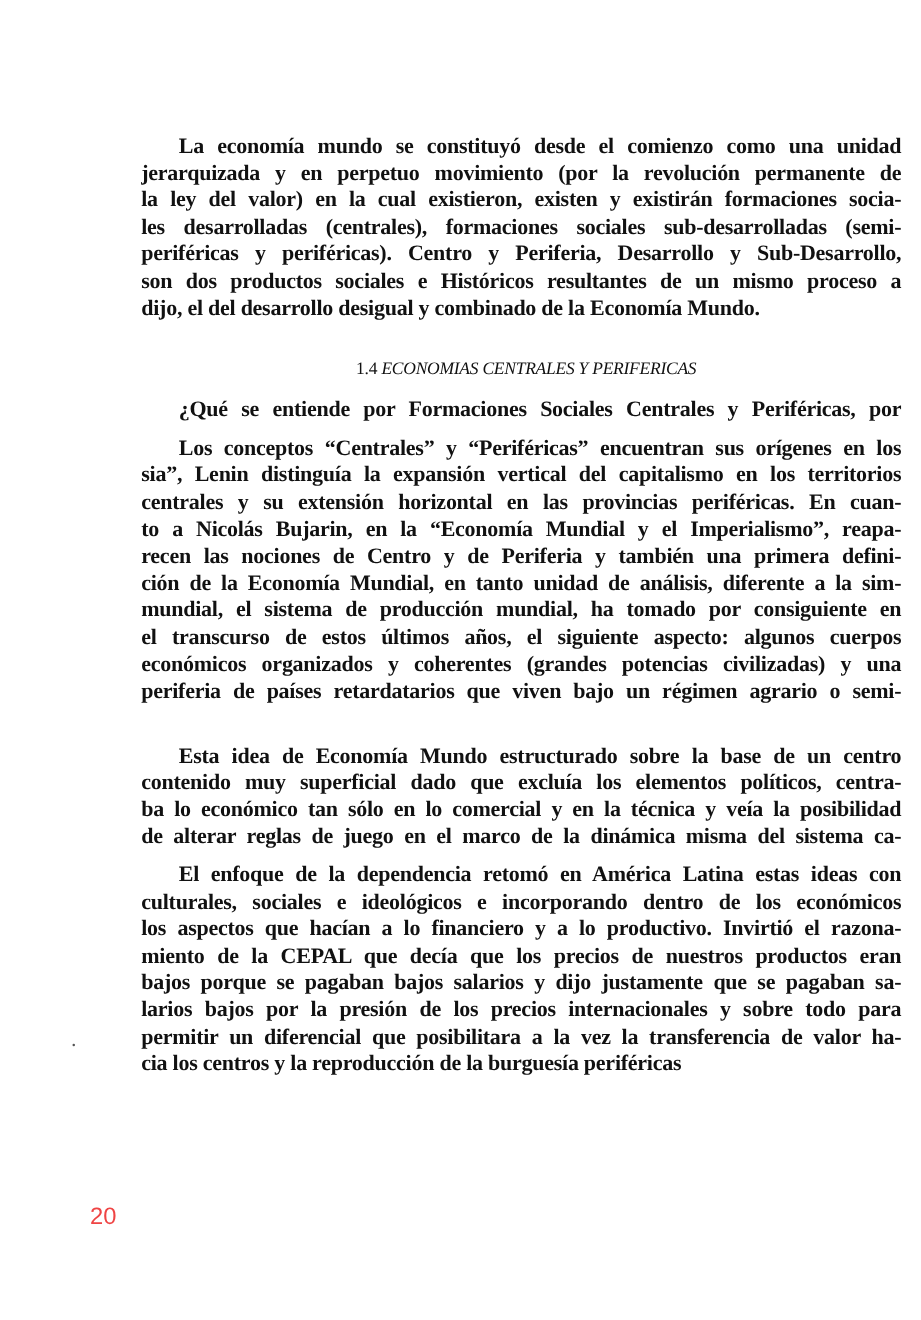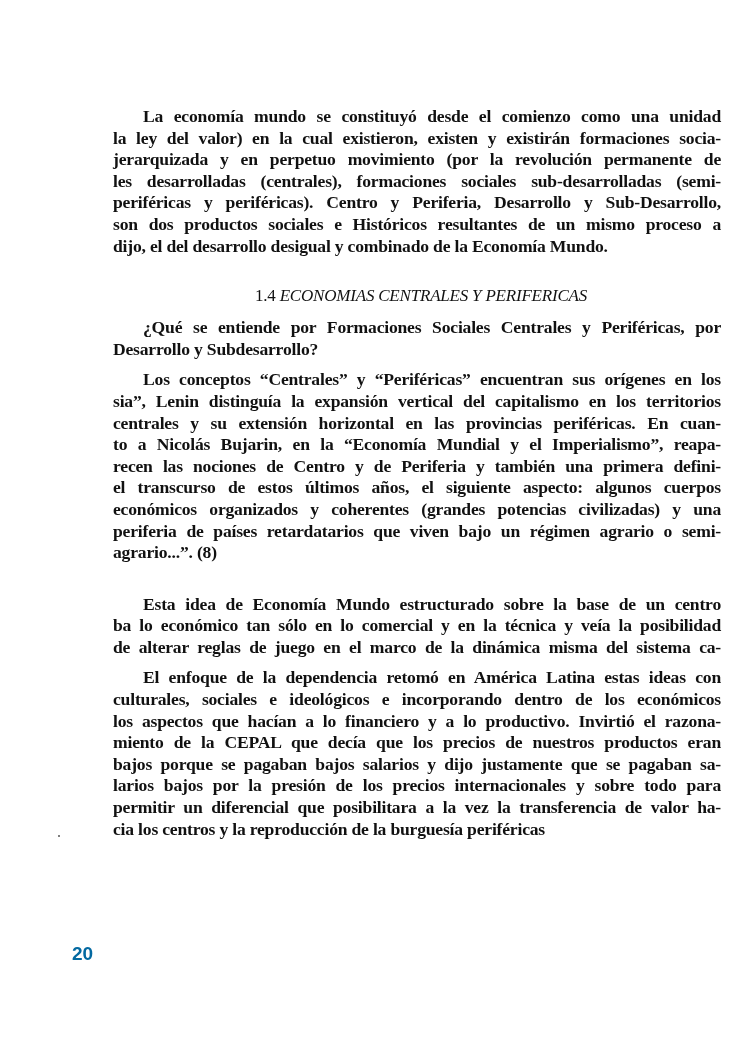--- a/index.html
+++ b/index.html
@@ -15,82 +15,83 @@
   .line {
     display: block; height: 21.6px; line-height: 21.6px;
     white-space: nowrap; text-align: justify; text-align-last: justify;
   }
   .line.last { text-align-last: left; }
   .indent { text-indent: 30px; }
   .gap-lg { height: 27px; }
   .gap-md { height: 9px; }
   .gap-xl { height: 30px; }
   .heading {
-    text-align: center; font-weight: normal; font-size: 17px;
+    text-align: center; font-weight: normal; font-size: 14px;
     line-height: 24px; height: 24px; margin: 0; padding-left: 8px;
   }
   .heading .num { font-style: normal; }
   .heading .title { font-style: italic; }
   .pagenum {
-    position: absolute; left: 72px; top: 943px;
+    position: absolute; left: 72px; top: 963px;
     font-family: "Liberation Sans", "DejaVu Sans", sans-serif;
-    font-size: 19px; font-weight: bold; color: #0369a1;
+    font-size: 19px; font-weight: normal; color: #ef4444;
   }
   .stray-dot {
     position: absolute; left: 58px; top: 835px; width: 2px; height: 2px;
     background: #555; border-radius: 50%;
   }
 </style>
 </head>
 <body>
 
 <div class="page">
 
   <div class="para">
     <span class="line indent">La economía mundo se constituyó desde el comienzo como una unidad</span>
+    <span class="line">jerarquizada y en perpetuo movimiento (por la revolución permanente de</span>
     <span class="line">la ley del valor) en la cual existieron, existen y existirán formaciones socia-</span>
-    <span class="line">jerarquizada y en perpetuo movimiento (por la revolución permanente de</span>
     <span class="line">les desarrolladas (centrales), formaciones sociales sub-desarrolladas (semi-</span>
     <span class="line">periféricas y periféricas). Centro y Periferia, Desarrollo y Sub-Desarrollo,</span>
     <span class="line">son dos productos sociales e Históricos resultantes de un mismo proceso a</span>
     <span class="line last">dijo, el del desarrollo desigual y combinado de la Economía Mundo.</span>
   </div>
 
   <div class="gap-lg"></div>
 
   <h2 class="heading">
     <span class="num">1.4</span>
     <span class="title">ECONOMIAS CENTRALES Y PERIFERICAS</span>
   </h2>
 
   <div class="gap-md"></div>
 
   <div class="para">
     <span class="line indent">¿Qué se entiende por Formaciones Sociales Centrales y Periféricas, por</span>
-    <span class="line last">Desarrollo y Subdesarrollo?</span>
   </div>
 
   <div class="gap-md"></div>
 
   <div class="para">
     <span class="line indent">Los conceptos “Centrales” y “Periféricas” encuentran sus orígenes en los</span>
     <span class="line">sia”, Lenin distinguía la expansión vertical del capitalismo en los territorios</span>
     <span class="line">centrales y su extensión horizontal en las provincias periféricas. En cuan-</span>
     <span class="line">to a Nicolás Bujarin, en la “Economía Mundial y el Imperialismo”, reapa-</span>
     <span class="line">recen las nociones de Centro y de Periferia y también una primera defini-</span>
+    <span class="line">ción de la Economía Mundial, en tanto unidad de análisis, diferente a la sim-</span>
+    <span class="line">mundial, el sistema de producción mundial, ha tomado por consiguiente en</span>
     <span class="line">el transcurso de estos últimos años, el siguiente aspecto: algunos cuerpos</span>
     <span class="line">económicos organizados y coherentes (grandes potencias civilizadas) y una</span>
     <span class="line">periferia de países retardatarios que viven bajo un régimen agrario o semi-</span>
-    <span class="line last">agrario...”. (8)</span>
   </div>
 
   <div class="gap-xl"></div>
 
   <div class="para">
     <span class="line indent">Esta idea de Economía Mundo estructurado sobre la base de un centro</span>
+    <span class="line">contenido muy superficial dado que excluía los elementos políticos, centra-</span>
     <span class="line">ba lo económico tan sólo en lo comercial y en la técnica y veía la posibilidad</span>
     <span class="line">de alterar reglas de juego en el marco de la dinámica misma del sistema ca-</span>
   </div>
 
   <div class="gap-md"></div>
 
   <div class="para">
     <span class="line indent">El enfoque de la dependencia retomó en América Latina estas ideas con</span>
     <span class="line">culturales, sociales e ideológicos e incorporando dentro de los económicos</span>
     <span class="line">los aspectos que hacían a lo financiero y a lo productivo. Invirtió el razona-</span>

